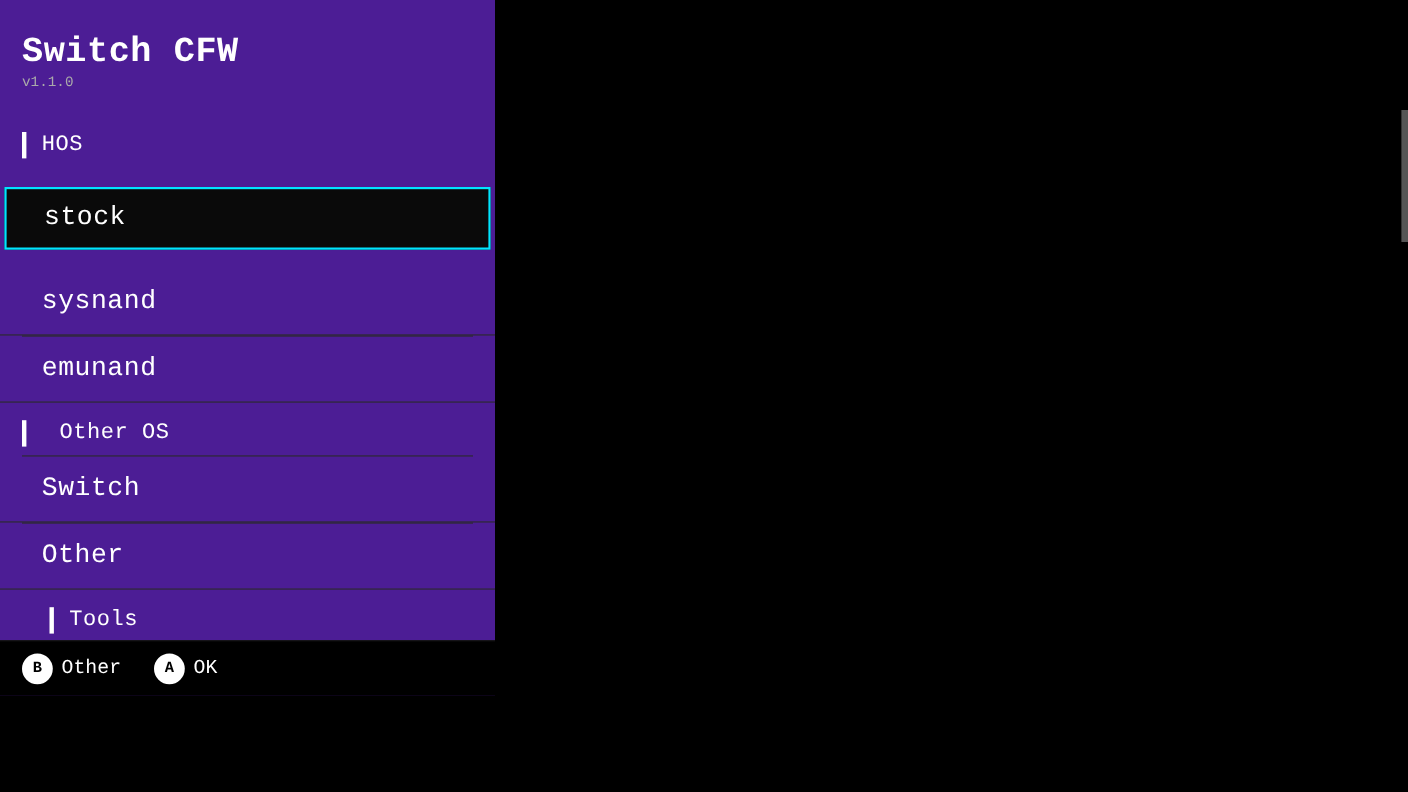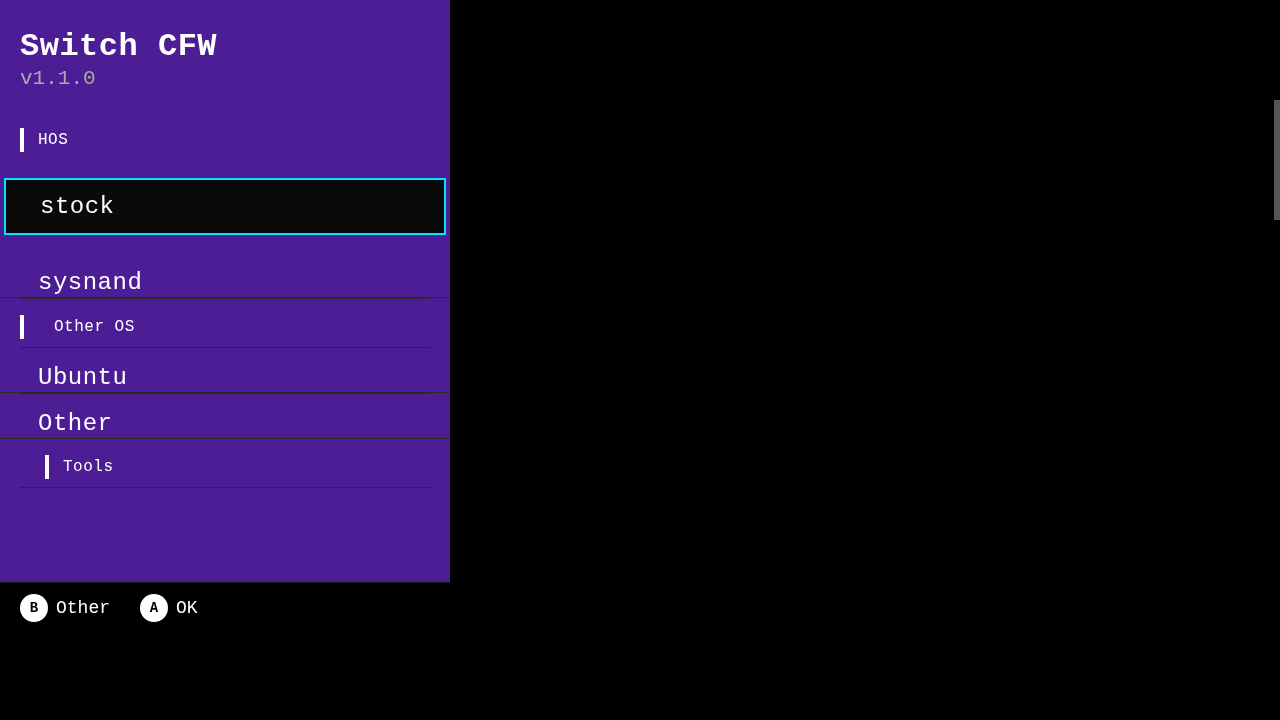--- a/index.html
+++ b/index.html
@@ -41,21 +41,21 @@
 
     .app-title {
       font-size: 32px;
       font-weight: bold;
       color: #ffffff;
       padding: 28px 20px 0 20px;
       letter-spacing: 0.5px;
     }
 
     .app-version {
-      font-size: 21px;
+      font-size: 13px;
       color: #aaaaaa;
       padding: 2px 20px 20px 20px;
     }
 
     .menu-container {
       flex: 1;
       padding: 10px 0;
       overflow-y: auto;
       scrollbar-width: thin;
       scrollbar-color: #555 #000;
@@ -68,37 +68,37 @@
     .menu-container::-webkit-scrollbar-track {
       background: #000;
     }
 
     .menu-container::-webkit-scrollbar-thumb {
       background: #555;
     }
 
     .section-header {
       display: flex;
-      align-items: center;
+      align-items: flex-start;
       padding: 8px 20px 8px 20px;
-      font-size: 16px;
+      font-size: 20px;
       color: #ffffff;
       letter-spacing: 0.5px;
     }
 
     .section-bar {
       width: 4px;
       height: 24px;
       background-color: #ffffff;
       margin-right: 14px;
       flex-shrink: 0;
     }
 
     .menu-item {
-      padding: 16px 20px 1px 38px;
+      padding: 16px 20px 16px 38px;
       font-size: 24px;
       color: #ffffff;
       cursor: pointer;
       border-bottom: 1px solid #333333;
       letter-spacing: 0.5px;
     }
 
     .menu-item:last-child {
       border-bottom: none;
     }
@@ -206,29 +206,32 @@
       <span>HOS</span>
     </div>
 
     <div class="menu-item selected">
       <span>stock</span>
     </div>
     <div class="menu-item">
       <span>sysnand</span>
     </div>
     <div class="divider"></div>
+    <div class="menu-item">
+      <span>emunand</span>
+    </div>
 
     <div class="section-header" style="margin-top:8px;gap:16px;">
       <div class="section-bar"></div>
       <span>Other OS</span>
     </div>
     <div class="divider"></div>
 
     <div class="menu-item">
-      <span>Ubuntu</span>
+      <span>Switch</span>
     </div>
     <div class="divider"></div>
     <div class="menu-item">
       <span>Other</span>
     </div>
 
     <div class="section-header" style="margin-top:8px;padding-left:45px;">
       <div class="section-bar"></div>
       <span>Tools</span>
     </div>

